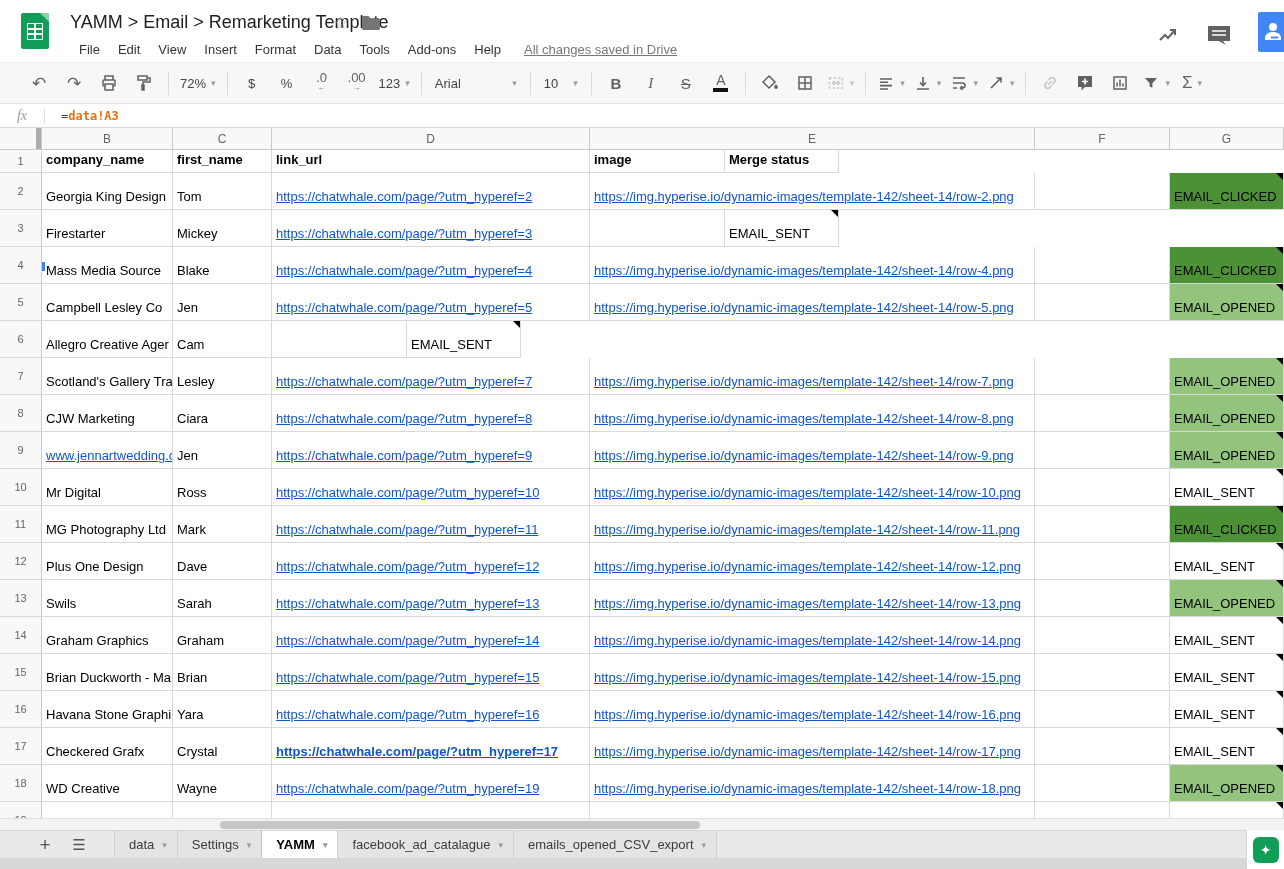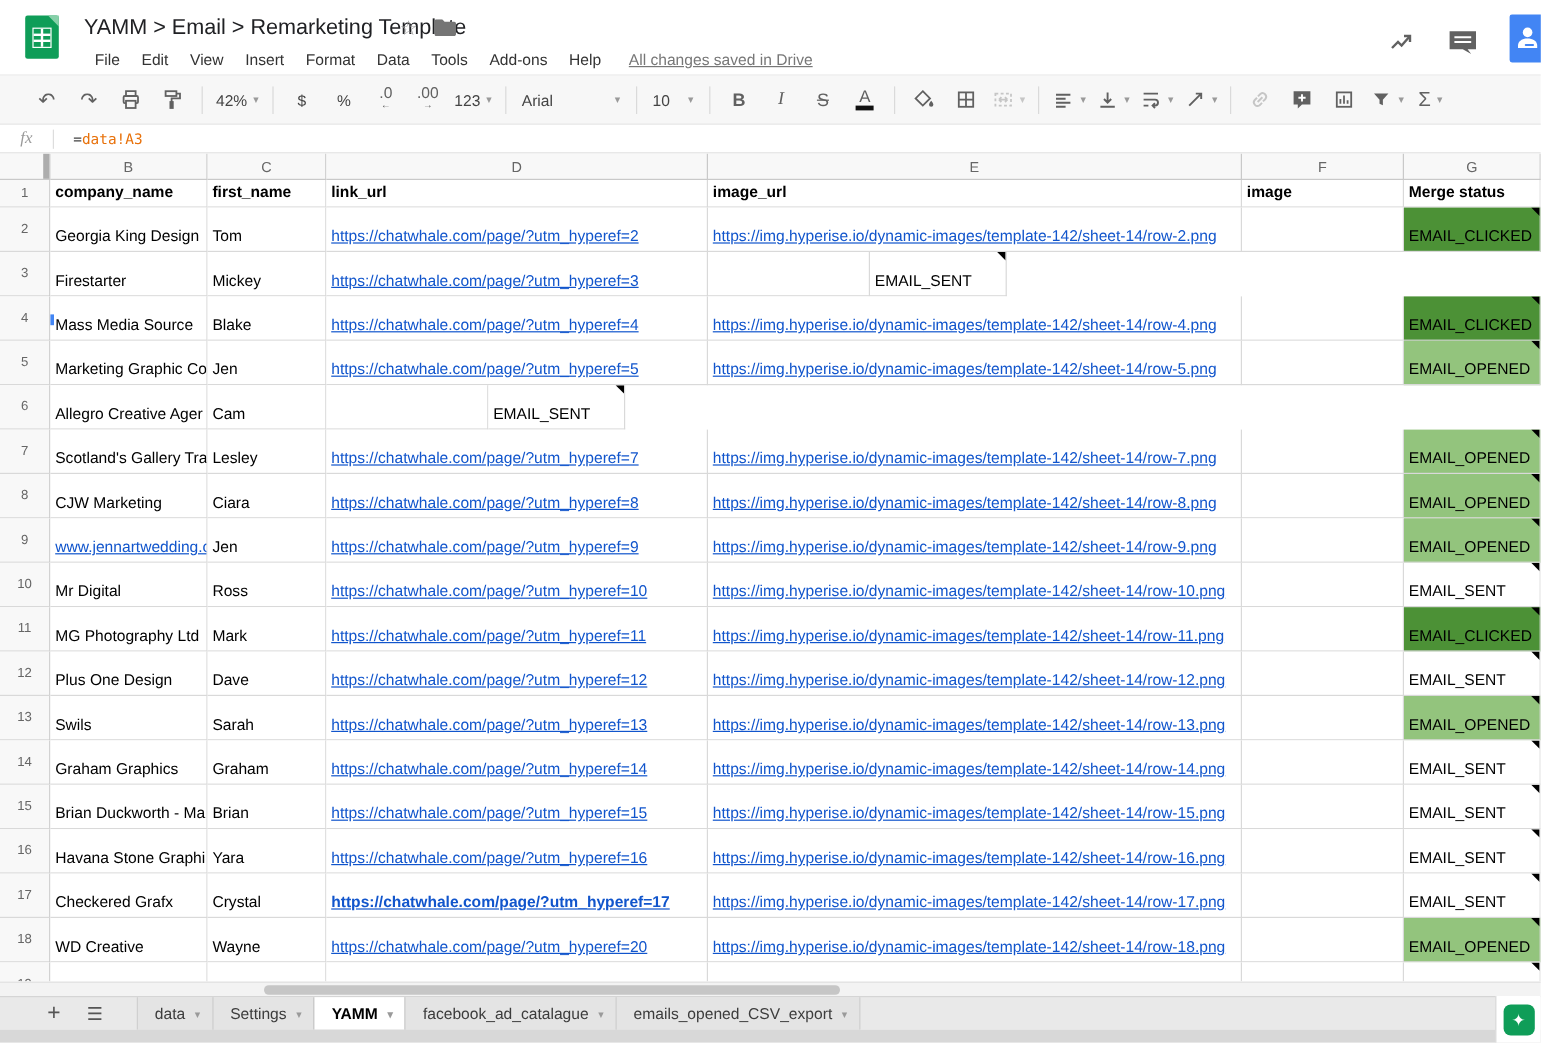--- a/index.html
+++ b/index.html
@@ -52,21 +52,21 @@
   .disabled, .disabled * { color:#c6c6c6 !important; stroke:#c6c6c6 !important; }
 
   
   .formulabar { position:absolute; top:104px; left:0; width:100%; height:24px; background:#fff;
                 border-bottom:1px solid #d9d9d9; display:flex; align-items:center; }
   .fx { font-family:"Liberation Serif", serif; font-style:italic; color:#9a9a9a; font-size:14px;
         width:44px; text-align:center; }
   .fdiv { width:1px; height:16px; background:#ddd; }
   .formula { margin-left:16px; font-family:"DejaVu Sans Mono", monospace; font-size:12px; }
   .formula .eq { color:#444; }
-  .formula .ref { color:#e8710a; }
+  .formula .ref { color:#e8710a;font-weight:bold; }
 
   
   .grid { position:absolute; top:128px; left:0; width:1284px; height:690px; overflow:hidden; background:#fff; }
   .ghead { position:absolute; top:0; left:0; width:1284px; height:22px; display:flex; }
   .corner { width:42px; height:22px; background:#f8f8f8; border-right:1px solid #c9c9c9;
             border-bottom:1px solid #c9c9c9; position:relative; }
   .hiddenbar { position:absolute; right:0; top:0; width:5px; height:100%; background:#adadad; }
   .colhead { height:22px; background:#f8f8f8; border-right:1px solid #c9c9c9; border-bottom:1px solid #c9c9c9;
              color:#666; font-size:12px; display:flex; align-items:center; justify-content:center; }
   .gbody { position:absolute; top:22px; left:0; width:1284px; height:668px; overflow:hidden; }
@@ -179,21 +179,21 @@
     </div>
     <div class="tb">
       <svg width="18" height="18" viewBox="0 0 18 18" fill="none" stroke="#616161" stroke-width="1.5">
           <rect x="3" y="2" width="9" height="4"></rect>
           <path d="M12 4h3v4H8v3"></path>
           <rect x="7" y="11" width="2" height="5" fill="#616161"></rect>
         </svg>
     </div>
     <div class="sep"></div>
     <div class="tb zoomc">
-        <span>42%</span>
+        <span>72%</span>
         <span class="caret">▾</span>
       </div>
     <div class="sep"></div>
     <div class="tb zoomc">$</div>
     <div class="tb zoomc">%</div>
     <div class="tb numfmt">
         <span>.0</span>
         <span class="sub">←</span>
       </div>
     <div class="tb numfmt">
@@ -319,21 +319,20 @@
         <div class="colhead" style="width: 445px;">E</div>
         <div class="colhead" style="width: 135px;">F</div>
         <div class="colhead" style="width: 114px;">G</div>
       </div>
     <div class="gbody">
         <div class="grow hdr" style="height: 23px;">
           <div class="rownum">1</div>
           <div class="cell" style="width: 131px;">company_name</div>
           <div class="cell" style="width: 99px;">first_name</div>
           <div class="cell" style="width: 318px;">link_url</div>
-          <div class="cell" style="width: 445px;">image_url</div>
           <div class="cell" style="width: 135px;">image</div>
           <div class="cell" style="width: 114px;">Merge status</div>
         </div>
         <div class="grow" style="height: 37px;">
           <div class="rownum">2</div>
           <div class="cell" style="width: 131px;">Georgia King Design</div>
           <div class="cell" style="width: 99px;">Tom</div>
           <div class="cell linktext" style="width: 318px;">https://chatwhale.com/page/?utm_hyperef=2</div>
           <div class="cell linktext" style="width: 445px;">https://img.hyperise.io/dynamic-images/template-142/sheet-14/row-2.png</div>
           <div class="cell" style="width: 135px;"></div>
@@ -351,21 +350,21 @@
           <div class="rownum">4</div>
           <div class="cell" style="width: 131px;">Mass Media Source</div>
           <div class="cell" style="width: 99px;">Blake</div>
           <div class="cell linktext" style="width: 318px;">https://chatwhale.com/page/?utm_hyperef=4</div>
           <div class="cell linktext" style="width: 445px;">https://img.hyperise.io/dynamic-images/template-142/sheet-14/row-4.png</div>
           <div class="cell" style="width: 135px;"></div>
           <div class="cell" style="width: 114px; background: rgb(76, 145, 54);">EMAIL_CLICKED<div class="note"></div></div>
         </div>
         <div class="grow" style="height: 37px;">
           <div class="rownum">5</div>
-          <div class="cell" style="width: 131px;">Marketing Graphic Co</div>
+          <div class="cell" style="width: 131px;">Campbell Lesley Co</div>
           <div class="cell" style="width: 99px;">Jen</div>
           <div class="cell linktext" style="width: 318px;">https://chatwhale.com/page/?utm_hyperef=5</div>
           <div class="cell linktext" style="width: 445px;">https://img.hyperise.io/dynamic-images/template-142/sheet-14/row-5.png</div>
           <div class="cell" style="width: 135px;"></div>
           <div class="cell" style="width: 114px; background: rgb(147, 196, 125);">EMAIL_OPENED<div class="note"></div></div>
         </div>
         <div class="grow" style="height: 37px;">
           <div class="rownum">6</div>
           <div class="cell" style="width: 131px;">Allegro Creative Ager</div>
           <div class="cell" style="width: 99px;">Cam</div>
@@ -468,21 +467,21 @@
           <div class="cell" style="width: 99px;">Crystal</div>
           <div class="cell linktext" style="width: 318px; font-weight: bold;">https://chatwhale.com/page/?utm_hyperef=17</div>
           <div class="cell linktext" style="width: 445px;">https://img.hyperise.io/dynamic-images/template-142/sheet-14/row-17.png</div>
           <div class="cell" style="width: 135px;"></div>
           <div class="cell" style="width: 114px;">EMAIL_SENT<div class="note"></div></div>
         </div>
         <div class="grow" style="height: 37px;">
           <div class="rownum">18</div>
           <div class="cell" style="width: 131px;">WD Creative</div>
           <div class="cell" style="width: 99px;">Wayne</div>
-          <div class="cell linktext" style="width: 318px;">https://chatwhale.com/page/?utm_hyperef=20</div>
+          <div class="cell linktext" style="width: 318px;">https://chatwhale.com/page/?utm_hyperef=19</div>
           <div class="cell linktext" style="width: 445px;">https://img.hyperise.io/dynamic-images/template-142/sheet-14/row-18.png</div>
           <div class="cell" style="width: 135px;"></div>
           <div class="cell" style="width: 114px; background: rgb(147, 196, 125);">EMAIL_OPENED<div class="note"></div></div>
         </div>
         <div class="grow" style="height: 37px;">
           <div class="rownum">19</div>
           <div class="cell" style="width: 131px;"></div>
           <div class="cell" style="width: 99px;"></div>
           <div class="cell" style="width: 318px;"></div>
           <div class="cell" style="width: 445px;"></div>

